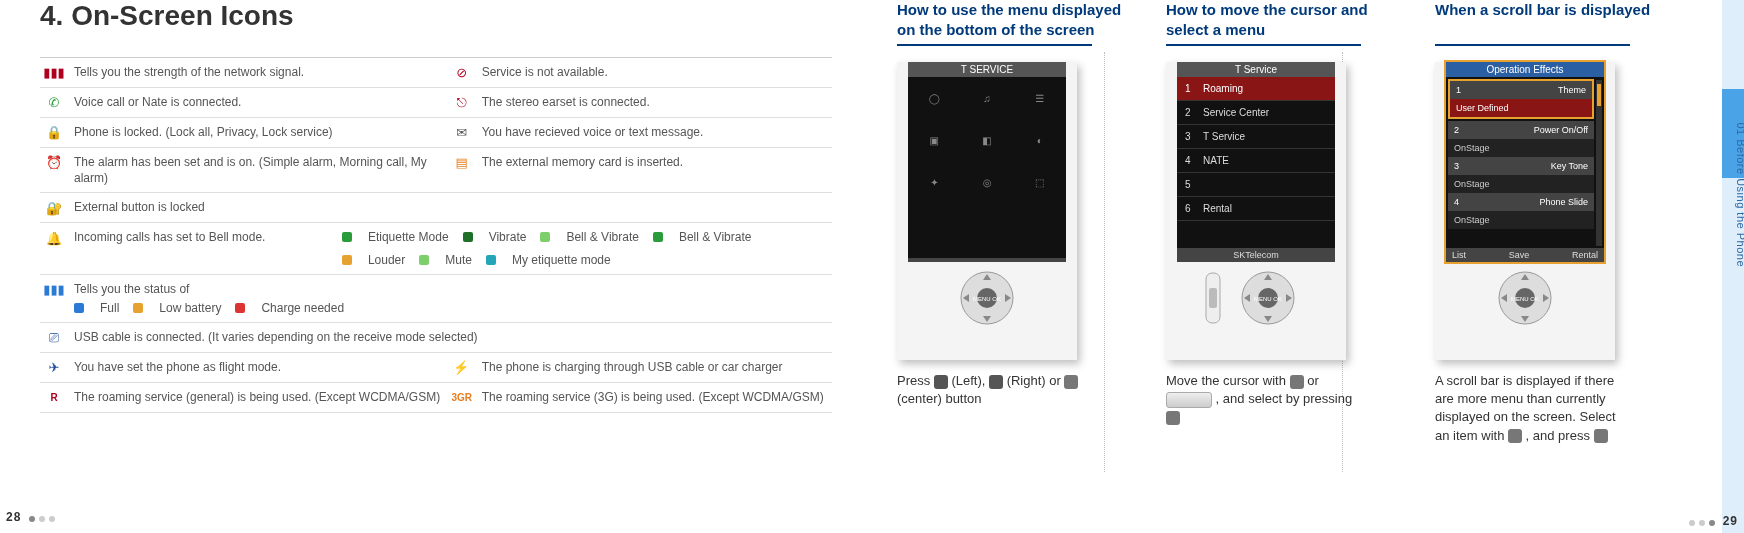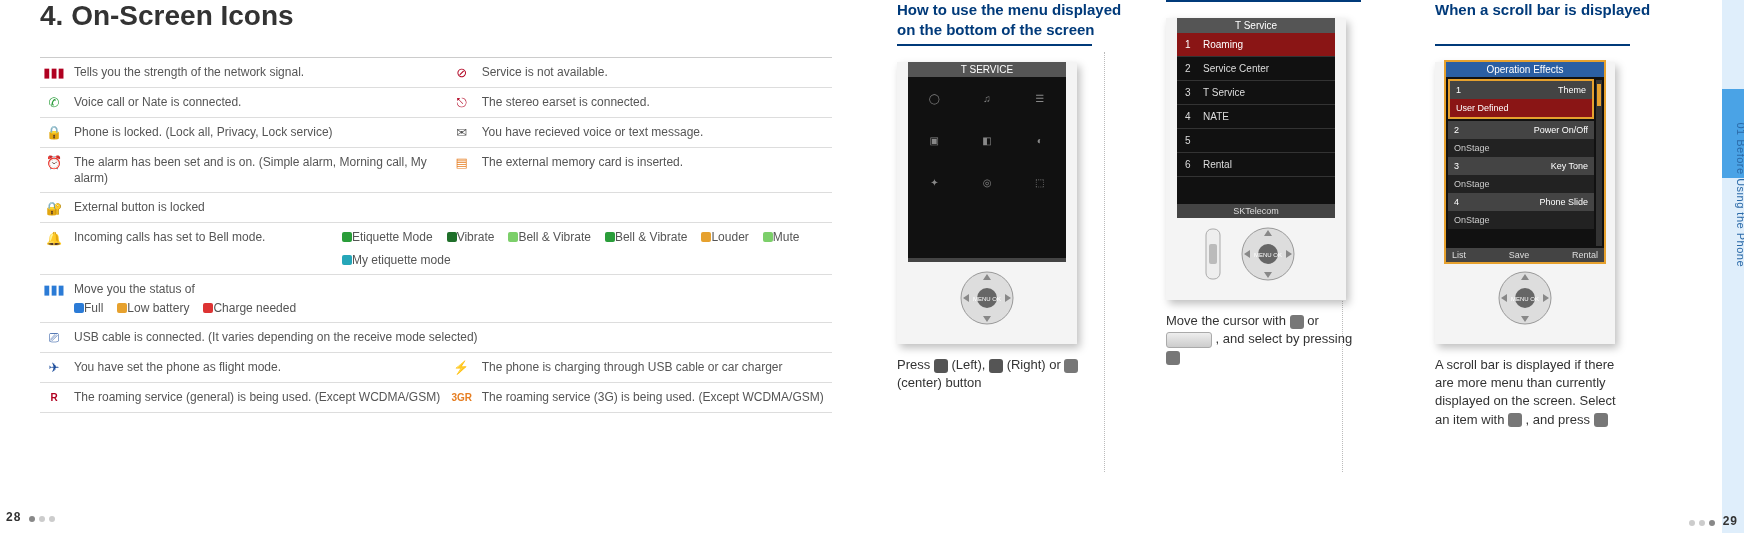--- a/index.html
+++ b/index.html
@@ -113,21 +113,21 @@
     align-items: center;
     justify-content: center;
     font-size: 13px;
     margin-top: 1px;
   }
   .sub-icons {
     display: flex;
     flex-wrap: wrap;
     gap: 6px 14px;
   }
-  .sub-icons span.mini { display:inline-flex; align-items:center; gap:0; font-size:12px; color:#555;}
+  .sub-icons span.mini { display:inline-flex; align-items:center; gap:16px; font-size:12px; color:#555;}
   .mini .dot { width:10px; height:10px; display:inline-block; border-radius:2px; }
   .dot-green{background:#2a9d3a;} .dot-dgreen{background:#1f6f2a;} .dot-lgreen{background:#7ccf6a;}
   .dot-blue{background:#2b7bd6;}
   .dot-orange{background:#e6a12e;} .dot-red{background:#d33;}
   .dot-teal{background:#25a6b8;}
   .ico-badge { font-weight:bold; font-size:10px; padding:1px 2px; border-radius:2px;}
   .page-num-left { position:absolute; left:6px; bottom:8px; font-size:12px; font-weight:bold; color:#333; letter-spacing:1px;}
   .page-num-right { position:absolute; right:6px; bottom:4px; font-size:12px; font-weight:bold; color:#333; letter-spacing:1px;}
   .pager-dots { display:inline-block; margin:0 6px; vertical-align:middle; }
   .pager-dots i{ display:inline-block; width:6px; height:6px; border-radius:50%; background:#888; margin:0 2px;}
@@ -180,21 +180,21 @@
     line-height: 1.3;
     font-weight: bold;
     margin: 0 0 4px 0;
     min-height: 40px;
   }
   .underline { height:2px; background:#003a7a; width:195px; margin-bottom:16px;}
   .tile {
     background:#f4f4f4;
     box-shadow: 3px 4px 8px rgba(0,0,0,0.25);
     width: 180px;
-    padding-bottom:8px;
+    padding-bottom:24px;
   }
   .screen {
     width: 158px;
     height: 200px;
     margin: 10px auto 6px auto;
     background:#111;
     color:#ddd;
     font-family: Arial, sans-serif;
     font-size:10px;
     position:relative;
@@ -321,21 +321,21 @@
                   <span class="dot dot-teal"></span>
                   <span>My etiquette mode</span>
                 </span>
             </div>
           </div>
         </div>
         <div class="icon-row">
           <div class="icon-cell left" style="width:100%; flex-wrap:wrap;">
             <span class="ico" style="color:#2b7bd6">▮▮▮</span>
             <div style="flex:1;">
-              <div>Move you the status of</div>
+              <div>Tells you the status of</div>
               <div class="sub-icons" style="margin-top:3px;">
                 <span class="mini">
                     <span class="dot dot-blue"></span>
                     <span>Full</span>
                   </span>
                 <span class="mini">
                     <span class="dot dot-orange"></span>
                     <span>Low battery</span>
                   </span>
                 <span class="mini">
@@ -425,20 +425,21 @@
                 <polygon points="64,30 58,26 58,34" fill="#888"></polygon>
               </svg>
           </div>
         </div>
         <div class="tile-text">
           <span>Press </span><span class="chip chip-sq"></span><span> (Left), </span><span class="chip chip-sq"></span><span> (Right) or </span><span class="chip chip-ctr"></span><span> (center) button</span>
         </div>
       </div>
 
       <div class="col">
+        <h2>How to move the cursor and select a menu</h2>
         <div class="underline"></div>
         <div class="tile">
           <div class="screen">
             <div class="hdr">T Service</div>
             <div class="row sel">
                 <span class="num">1</span>
                 <span>Roaming</span>
               </div>
             <div class="row">
                 <span class="num">2</span>

